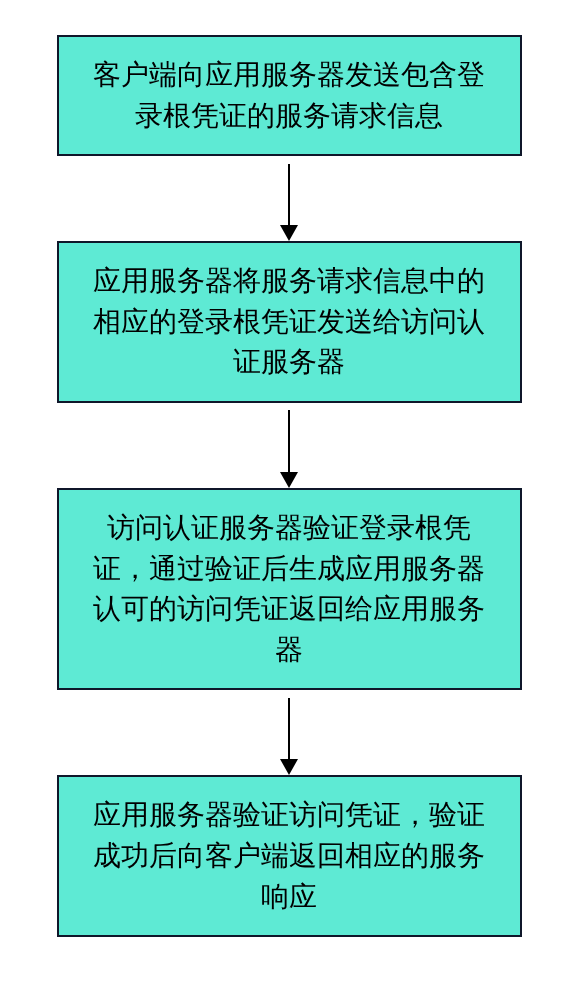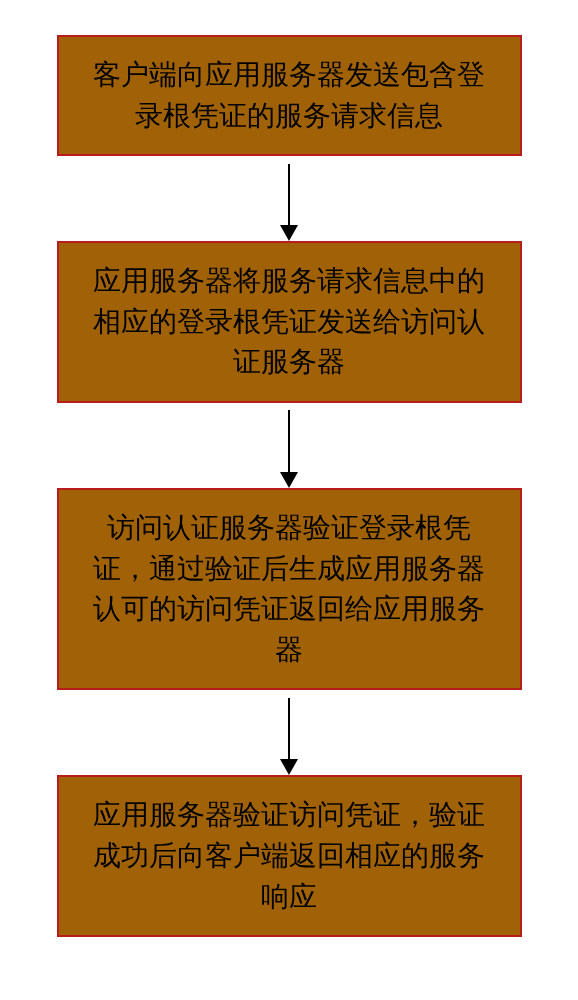--- a/index.html
+++ b/index.html
@@ -11,22 +11,22 @@
       width: 578px;
       height: 1000px;
       background: #ffffff;
       font-family: "SimSun", "宋体", serif;
       display: flex;
       flex-direction: column;
       align-items: center;
       padding-top: 35px;
     }
     .flow-box {
-      border: 2px solid #b91c1c;
-      background: #a16207;
+      border: 2px solid #0f172a;
+      background: #5eead4;
       width: 465px;
       padding: 18px 25px;
       text-align: center;
       font-size: 28px;
       line-height: 1.45;
       color: #000000;
       display: flex;
       align-items: center;
       justify-content: center;
     }

